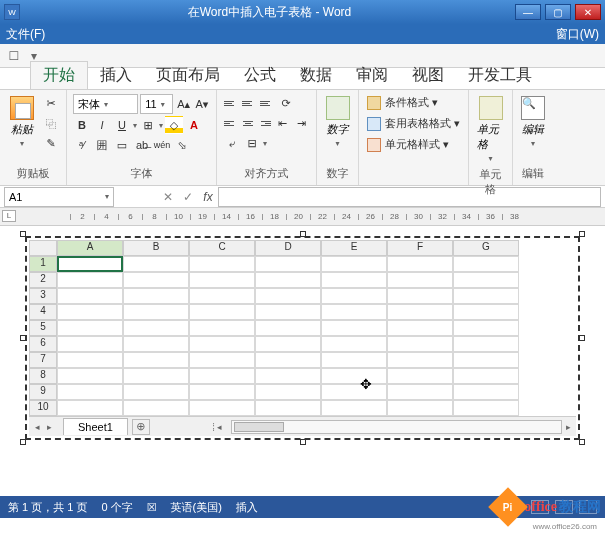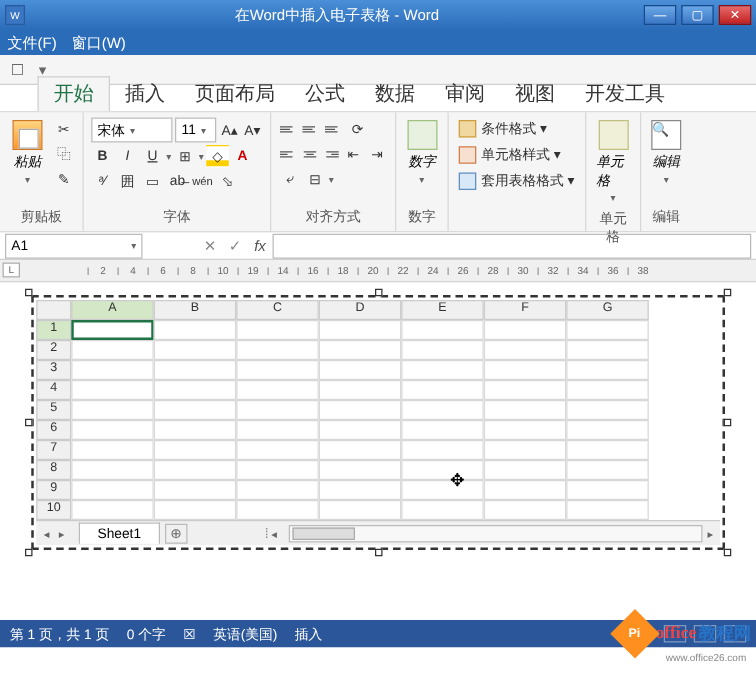--- a/index.html
+++ b/index.html
@@ -7,21 +7,21 @@
   
   
   .titlebar { height: 24px; background: linear-gradient(#4a8fd8, #2b6cb8); display: flex; align-items: center; padding: 0 4px; color: #fff; }
   .titlebar .icon { width: 16px; height: 16px; background: #3a76c2; border: 1px solid #285a9e; margin-right: 4px; display: inline-flex; align-items: center; justify-content: center; font-size: 8px; color: #fff; }
   .titlebar .title { flex: 1; font-size: 12px; text-align: center; }
   .winbtns { display: flex; gap: 4px; }
   .winbtn { width: 26px; height: 16px; border: 1px solid #1a4a8e; background: linear-gradient(#6aa8e8, #3a76c2); display: inline-flex; align-items: center; justify-content: center; color: #fff; font-size: 10px; }
   .winbtn.close { background: linear-gradient(#e86a6a, #c02020); border-color: #8a1010; }
   
   
-  .wordmenu { height: 20px; background: #2b6cb8; display: flex; align-items: center; padding: 0 6px; gap: 12px; color: #fff; font-size: 12px; }
+  .wordmenu { height: 20px; background: #2b6cb8; display: flex; align-items: center; padding: 0 6px; gap: 12px; color: #fff; font-size: 12px; justify-content: space-between; }
   .wordmenu span { cursor: pointer; }
   
   
   .qat { height: 24px; background: #f5f5f5; border-bottom: 1px solid #d0d0d0; display: flex; align-items: center; padding: 0 6px; gap: 4px; }
   .qat-item { width: 16px; height: 16px; display: inline-flex; align-items: center; justify-content: center; color: #666; font-size: 12px; }
   
   
   .ribbon-tabs { height: 22px; background: #fff; display: flex; align-items: flex-end; padding: 0 30px; border-bottom: 1px solid #d0d0d0; }
   .tab { padding: 3px 12px; font-size: 16px; color: #333; cursor: pointer; }
   .tab.active { background: #f5f5f5; border: 1px solid #d0d0d0; border-bottom: none; color: #217346; }
@@ -251,26 +251,26 @@
     <div class="group-label">数字</div>
   </div>
 
   <div class="group" style="width:110px">
     <div class="group-body col" style="gap:4px">
       <div class="stylesitem">
           <span class="sico"></span>
           <span>条件格式 ▾</span>
         </div>
       <div class="stylesitem">
+          <span class="sico" style="background:#d8e8f8;border-color:#6090c0"></span>
+          <span>套用表格格式 ▾</span>
+        </div>
+      <div class="stylesitem">
           <span class="sico" style="background:#f8e0d0;border-color:#d08050"></span>
           <span>单元格样式 ▾</span>
-        </div>
-      <div class="stylesitem">
-          <span class="sico" style="background:#d8e8f8;border-color:#6090c0"></span>
-          <span>套用表格格式 ▾</span>
         </div>
     </div>
   </div>
 
   <div class="group" style="width:44px">
     <div class="group-body">
       <div class="bigbtn">
         <div class="ico" style="background:#f0f0d8;border-color:#c0c080"></div>
         <div class="lbl">单元格</div>
         <div style="font-size:8px;color:#666">▾</div>

